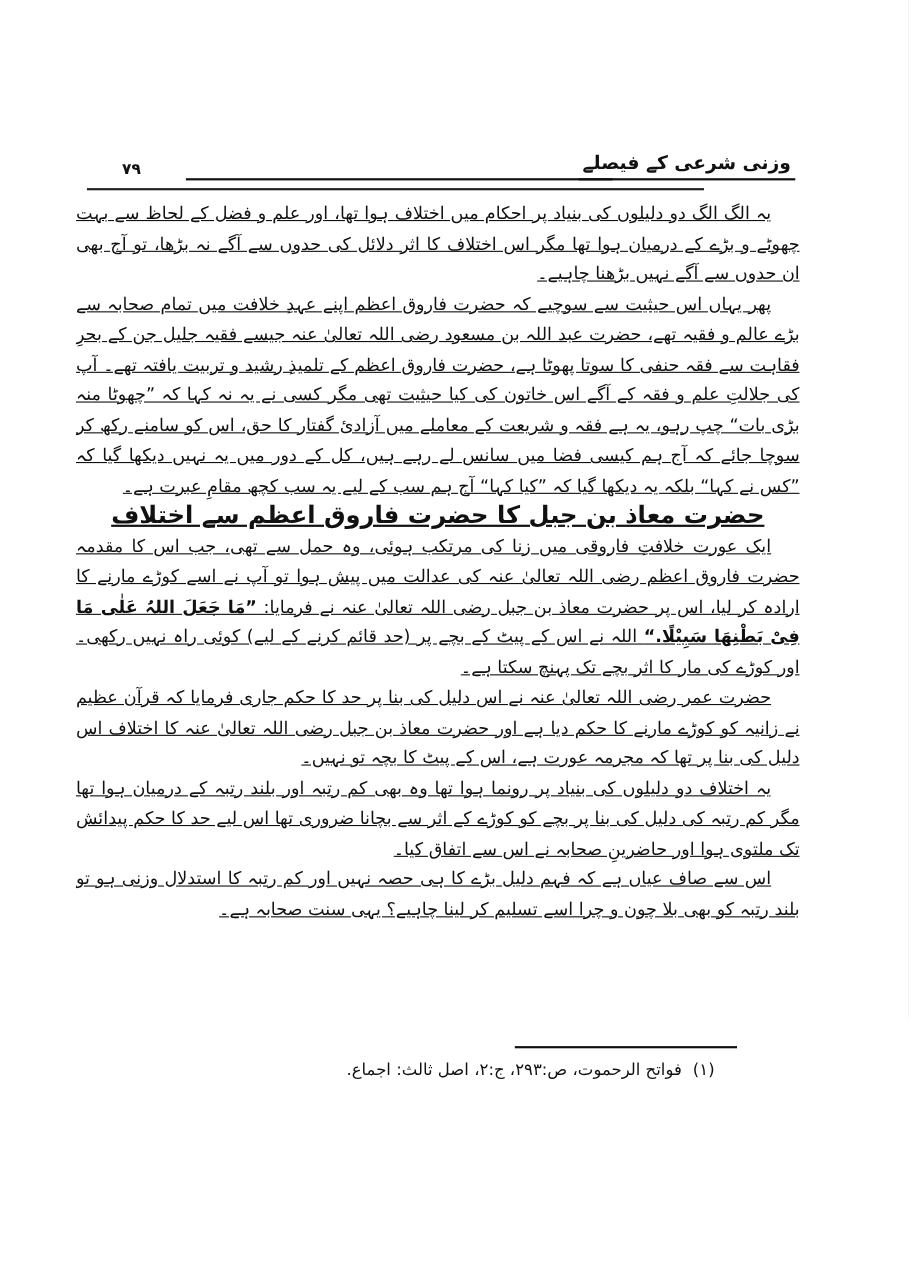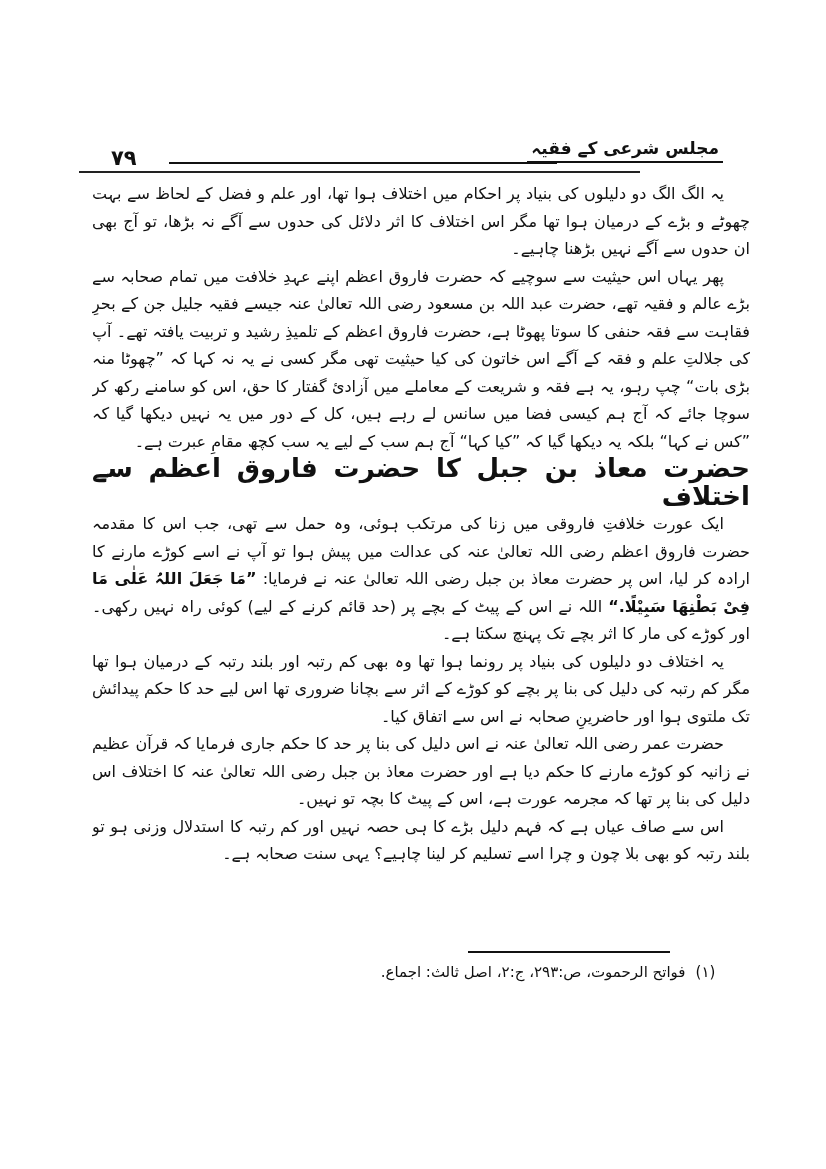--- a/index.html
+++ b/index.html
@@ -34,41 +34,43 @@
     height:2px;background:#111;
   }
   .header-rule-2{
     position:absolute;
     top:33px;right:105px;left:-2px;
     height:1.5px;background:#222;
   }
   .page-number{
     position:absolute;
     top:8px;left:30px;
-    font-size:21px;
+    font-size:14px;
     font-weight:bold;
     letter-spacing:1px;
   }
   
   .body-text{
     position:absolute;
-    top:180px;right:76px;
+    top:180px;right:99px;
     width:658px;height:758px;
     overflow:hidden;
     font-size:16px;
     line-height:27.5px;
     text-align:justify;
+    text-decoration:underline;
   }
   .body-text p{
     margin:0;
     text-indent:26px;
   }
   .section-heading{
-    font-size:26px;
+    font-size:22px;
     font-weight:bold;
+    text-align:center;
     margin:7px 0 6px 0;
     text-indent:0 !important;
   }
   .quran-quote{
     font-weight:bold;
   }
   sup.fn-ref{
     font-size:11px;
     font-weight:bold;
     line-height:0;
@@ -78,56 +80,56 @@
     position:absolute;
     top:951px;
     left:468px;
     width:202px;
     height:2px;
     background:#111;
   }
   .footnote{
     position:absolute;
     top:960px;
-    right:63px;
+    right:81px;
     width:430px;
     font-size:15px;
     line-height:24px;
-    text-align:center;
+    text-align:left;
     direction:rtl;
   }
   .footnote .fn-marker{margin-left:10px;}
 </style>
 </head>
 <body>
 
 <div class="page">
 
   <div class="header">
-    <div class="running-title">مجلس شرعی کے فقیہ</div>
+    <div class="running-title">وزنی شرعی کے فیصلے</div>
     <div class="header-rule-1"></div>
     <div class="header-rule-2"></div>
     <div class="page-number">۷۹</div>
   </div>
 
   <div class="body-text">
 
     <p>یہ الگ الگ دو دلیلوں کی بنیاد پر احکام میں اختلاف ہوا تھا، اور علم و فضل کے لحاظ سے بہت چھوٹے و بڑے کے درمیان ہوا تھا مگر اس اختلاف کا اثر دلائل کی حدوں سے آگے نہ بڑھا، تو آج بھی ان حدوں سے آگے نہیں بڑھنا چاہیے۔</p>
 
     <p>پھر یہاں اس حیثیت سے سوچیے کہ حضرت فاروق اعظم اپنے عہدِ خلافت میں تمام صحابہ سے بڑے عالم و فقیہ تھے، حضرت عبد اللہ بن مسعود رضی اللہ تعالیٰ عنہ جیسے فقیہ جلیل جن کے بحرِ فقاہت سے فقہ حنفی کا سوتا پھوٹا ہے، حضرت فاروق اعظم کے تلمیذِ رشید و تربیت یافتہ تھے۔ آپ کی جلالتِ علم و فقہ کے آگے اس خاتون کی کیا حیثیت تھی مگر کسی نے یہ نہ کہا کہ ”چھوٹا منہ بڑی بات“ چپ رہو، یہ ہے فقہ و شریعت کے معاملے میں آزادیٔ گفتار کا حق، اس کو سامنے رکھ کر سوچا جائے کہ آج ہم کیسی فضا میں سانس لے رہے ہیں، کل کے دور میں یہ نہیں دیکھا گیا کہ ”کس نے کہا“ بلکہ یہ دیکھا گیا کہ ”کیا کہا“ آج ہم سب کے لیے یہ سب کچھ مقامِ عبرت ہے۔</p>
 
     <p class="section-heading">حضرت معاذ بن جبل کا حضرت فاروق اعظم سے اختلاف</p>
 
     <p><span>ایک عورت خلافتِ فاروقی میں زنا کی مرتکب ہوئی، وہ حمل سے تھی، جب اس کا مقدمہ حضرت فاروق اعظم رضی اللہ تعالیٰ عنہ کی عدالت میں پیش ہوا تو آپ نے اسے کوڑے مارنے کا ارادہ کر لیا، اس پر حضرت معاذ بن جبل رضی اللہ تعالیٰ عنہ نے فرمایا: </span><span class="quran-quote">”مَا جَعَلَ اللہُ عَلٰی مَا فِیْ بَطْنِھَا سَبِیْلًا.“</span><span> اللہ نے اس کے پیٹ کے بچے پر (حد قائم کرنے کے لیے) کوئی راہ نہیں رکھی۔ اور کوڑے کی مار کا اثر بچے تک پہنچ سکتا ہے۔</span></p>
 
 
 
+    <p>حضرت عمر رضی اللہ تعالیٰ عنہ نے اس دلیل کی بنا پر حد کا حکم جاری فرمایا کہ قرآن عظیم نے زانیہ کو کوڑے مارنے کا حکم دیا ہے اور حضرت معاذ بن جبل رضی اللہ تعالیٰ عنہ کا اختلاف اس دلیل کی بنا پر تھا کہ مجرمہ عورت ہے، اس کے پیٹ کا بچہ تو نہیں۔</p>
+
     <p>یہ اختلاف دو دلیلوں کی بنیاد پر رونما ہوا تھا وہ بھی کم رتبہ اور بلند رتبہ کے درمیان ہوا تھا مگر کم رتبہ کی دلیل کی بنا پر بچے کو کوڑے کے اثر سے بچانا ضروری تھا اس لیے حد کا حکم پیدائش تک ملتوی ہوا اور حاضرینِ صحابہ نے اس سے اتفاق کیا۔</p>
-
-    <p>حضرت عمر رضی اللہ تعالیٰ عنہ نے اس دلیل کی بنا پر حد کا حکم جاری فرمایا کہ قرآن عظیم نے زانیہ کو کوڑے مارنے کا حکم دیا ہے اور حضرت معاذ بن جبل رضی اللہ تعالیٰ عنہ کا اختلاف اس دلیل کی بنا پر تھا کہ مجرمہ عورت ہے، اس کے پیٹ کا بچہ تو نہیں۔</p>
 
     <p>اس سے صاف عیاں ہے کہ فہم دلیل بڑے کا ہی حصہ نہیں اور کم رتبہ کا استدلال وزنی ہو تو بلند رتبہ کو بھی بلا چون و چرا اسے تسلیم کر لینا چاہیے؟ یہی سنت صحابہ ہے۔</p>
   </div>
 
   <div class="footnote-rule"></div>
   <div class="footnote">
     <span class="fn-marker">(۱)</span><span>فواتح الرحموت، ص:۲۹۳، ج:۲، اصل ثالث: اجماع.</span>
   </div>
 
 </div>

